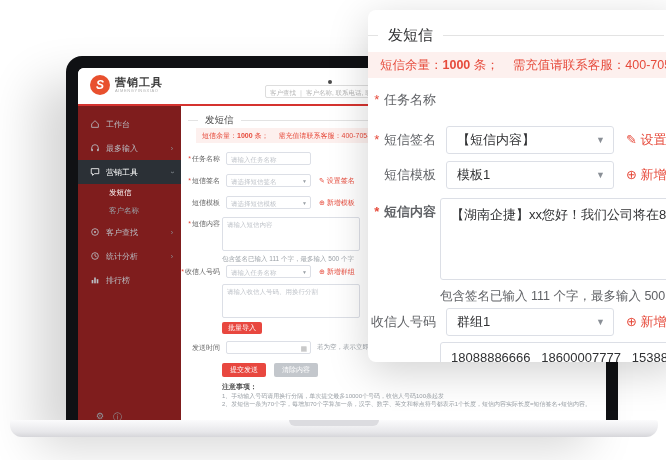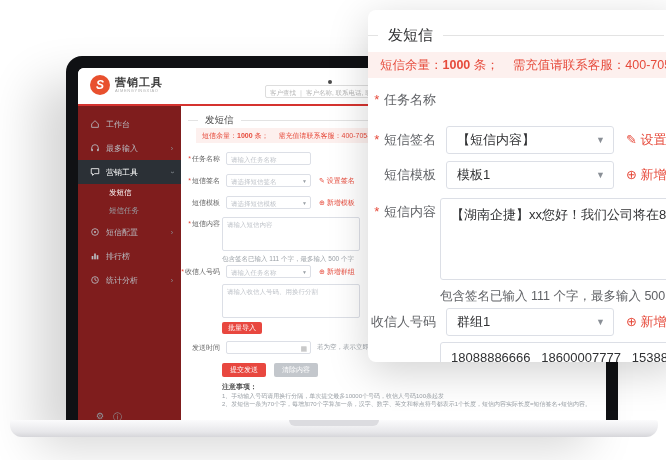--- a/index.html
+++ b/index.html
@@ -127,44 +127,44 @@
           <span class="chev">›</span>
         </div>
         <div class="s-item active">
           <svg width="10" height="10" viewBox="0 0 12 12">
               <path d="M1.5 2 h9 v6 h-5 l-2.5 2 v-2 h-1.5 Z" fill="none" stroke="#ffffff" stroke-width="1"></path>
             </svg>
           <span class="grow">营销工具</span>
           <span class="chev" style="display:inline-block;transform:rotate(90deg);">›</span>
         </div>
         <div class="s-sub on">发短信</div>
-        <div class="s-sub">短信任务</div>
+        <div class="s-sub">客户名称</div>
         <div class="s-item">
           <svg width="10" height="10" viewBox="0 0 12 12">
               <circle cx="6" cy="6" r="4" fill="none" stroke="#b9bec4" stroke-width="1"></circle>
               <circle cx="6" cy="6" r="1.2" fill="#b9bec4"></circle>
             </svg>
-          <span class="grow">短信配置</span>
+          <span class="grow">客户查找</span>
+          <span class="chev">›</span>
+        </div>
+        <div class="s-item">
+          <svg width="10" height="10" viewBox="0 0 12 12">
+              <circle cx="6" cy="6" r="4" fill="none" stroke="#b9bec4" stroke-width="1"></circle>
+              <path d="M6 3.5 V6 L8 7" fill="none" stroke="#b9bec4" stroke-width="1"></path>
+            </svg>
+          <span class="grow">统计分析</span>
           <span class="chev">›</span>
         </div>
         <div class="s-item">
           <svg width="10" height="10" viewBox="0 0 12 12">
               <rect x="2" y="6" width="2" height="4" fill="#b9bec4"></rect>
               <rect x="5" y="3" width="2" height="7" fill="#b9bec4"></rect>
               <rect x="8" y="5" width="2" height="5" fill="#b9bec4"></rect>
             </svg>
           <span class="grow">排行榜</span>
-        </div>
-        <div class="s-item">
-          <svg width="10" height="10" viewBox="0 0 12 12">
-              <circle cx="6" cy="6" r="4" fill="none" stroke="#b9bec4" stroke-width="1"></circle>
-              <path d="M6 3.5 V6 L8 7" fill="none" stroke="#b9bec4" stroke-width="1"></path>
-            </svg>
-          <span class="grow">统计分析</span>
-          <span class="chev">›</span>
         </div>
         <div class="s-foot">
           <span>⚙</span>
           <span>ⓘ</span>
         </div>
       </div>
 
       <div class="m-title">
         <div class="rule" style="width:10px;"></div>
         <div class="t">发短信</div>
@@ -247,21 +247,21 @@
       <div class="fld-b"><span>【短信内容】</span><span class="dd">▼</span></div>
       <span class="link-b"><span>✎</span> <span>设置签名</span></span>
     </div>
 
     <div class="crow" style="left:0;top:151px;">
       <div class="lbl-b"><span>短信模板</span></div>
       <div class="fld-b"><span>模板1</span><span class="dd">▼</span></div>
       <span class="link-b"><span>⊕</span> <span>新增模板</span></span>
     </div>
 
-    <div class="crow" style="left:0;top:188px;align-items:center;">
+    <div class="crow" style="left:0;top:188px;align-items:center;font-weight:bold;">
       <div class="lbl-b" style="margin-top:5px;"><span class="req">*</span> <span>短信内容</span></div>
     </div>
     <div class="ta-b" style="top:188px;">【湖南企捷】xx您好！我们公司将在8-28至8月</div>
     <div class="help-b" style="top:278px;">包含签名已输入 111 个字，最多输入 500 个字</div>
 
     <div class="crow" style="left:0;top:298px;">
       <div class="lbl-b"> <span>收信人号码</span></div>
       <div class="fld-b"><span>群组1</span><span class="dd">▼</span></div>
       <span class="link-b"><span>⊕</span> <span>新增群组</span></span>
     </div>

